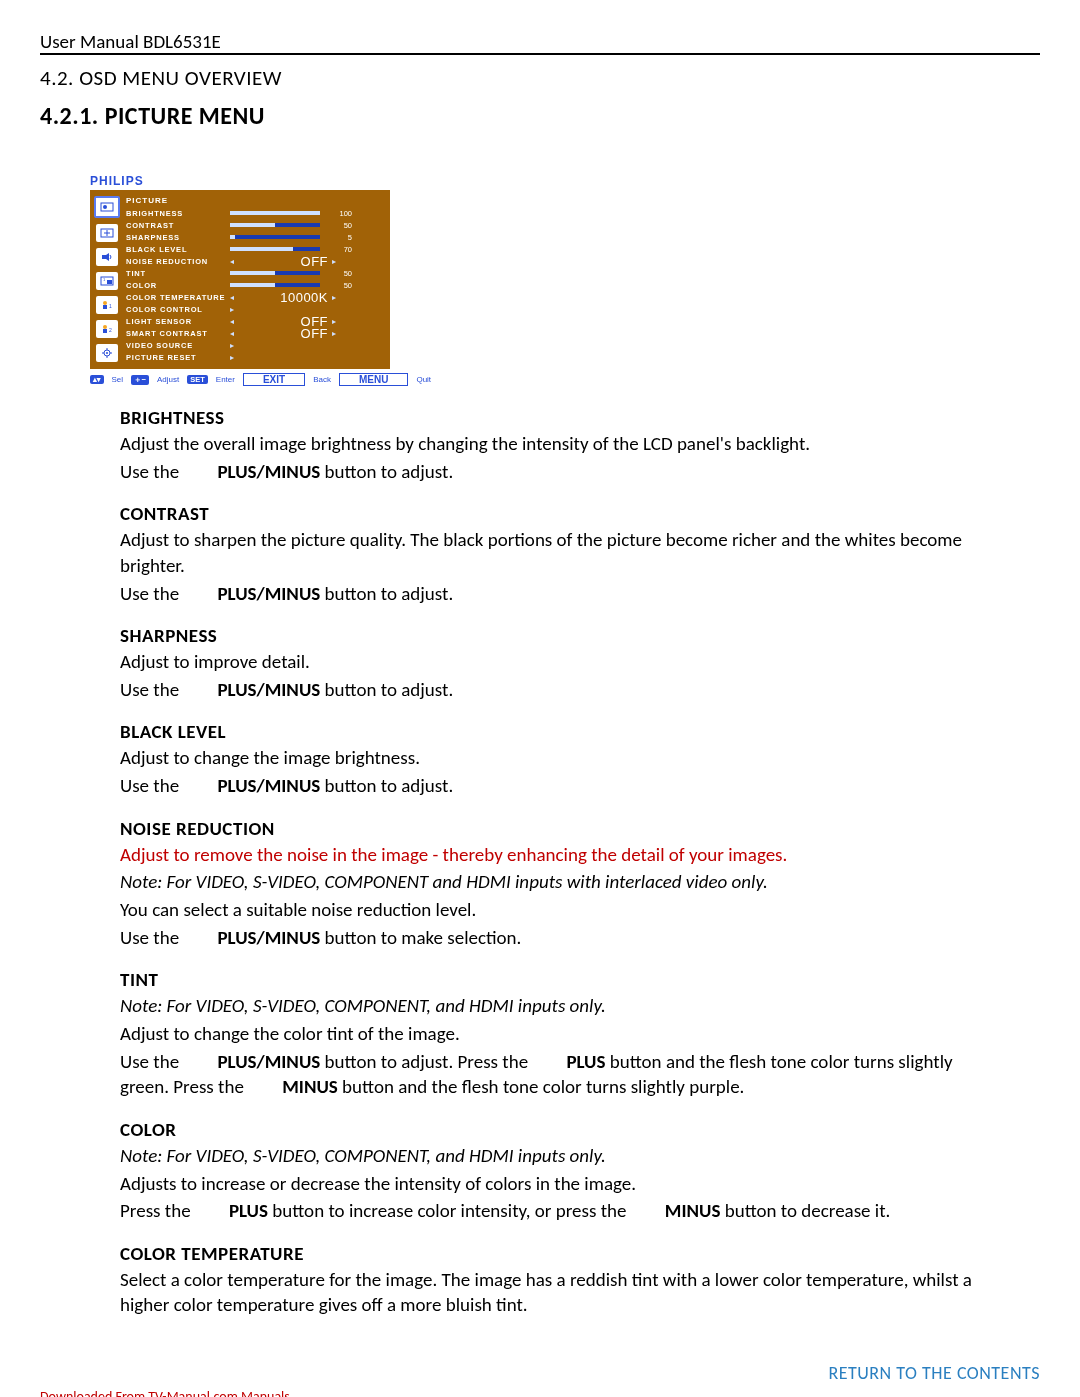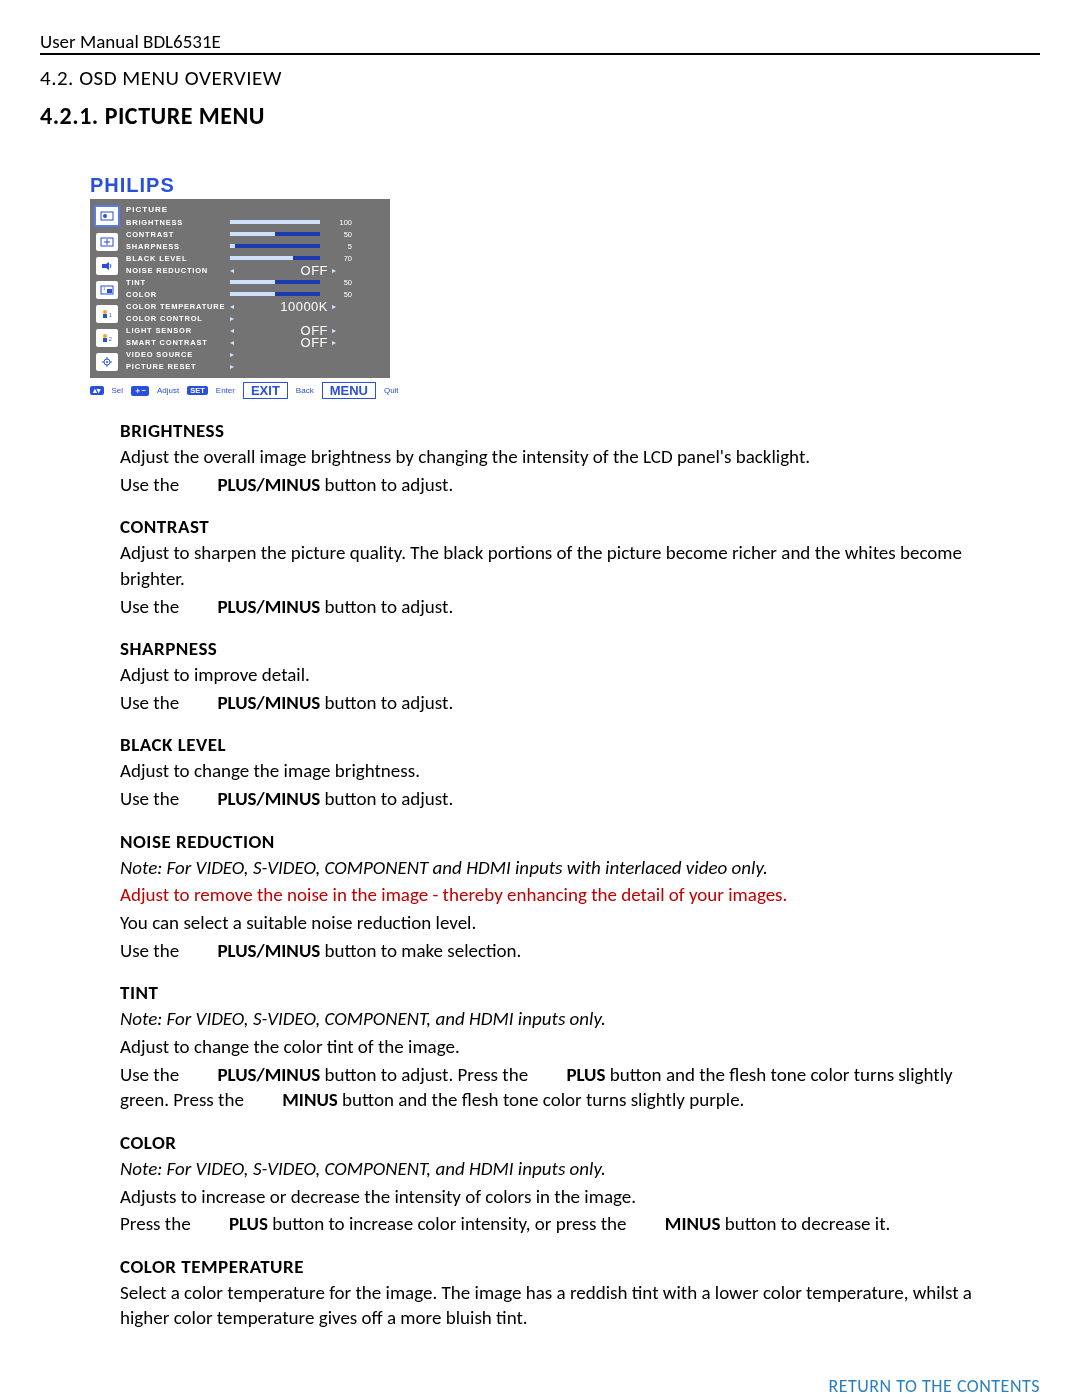--- a/index.html
+++ b/index.html
@@ -33,28 +33,28 @@
     margin-bottom: 8px;
   }
   .osd-wrap {
     margin-left: 50px;
     margin-bottom: 20px;
   }
   .philips-logo {
     font-family: Arial, sans-serif;
     font-weight: bold;
     color: #2a4fd8;
-    font-size: 20px;
+    font-size: 12px;
     letter-spacing: 1px;
     margin-bottom: 2px;
     margin-top: 44px;
   }
   .osd {
     width: 300px;
-    background: #737373;
+    background: #a16207;
     font-family: Arial, sans-serif;
     font-size: 8px;
     color: #fff;
     display: flex;
   }
   .osd-left {
     width: 34px;
     display: flex;
     flex-direction: column;
     align-items: center;
@@ -134,23 +134,23 @@
     background: #2a4fd8;
     color:#fff;
     padding: 0 3px;
     border-radius: 2px;
     font-weight:bold;
     font-size: 7.5px;
   }
   .hint-key-outline {
     border: 1px solid #2a4fd8;
     color:#2a4fd8;
-    padding: 0 7px;
+    padding: 0 19px;
     font-weight:bold;
-    font-size: 13px;
+    font-size: 10px;
   }
   .content {
     margin-left: 80px;
     margin-right: 40px;
   }
   .subhead {
     font-weight: bold;
     letter-spacing: 0.5px;
     font-size: 19px;
     margin-top: 18px;
@@ -367,22 +367,22 @@
 
   <div class="subhead">SHARPNESS</div>
   <div class="para">Adjust to improve detail.</div>
   <div class="para"><span>Use the </span><span class="bold">PLUS/MINUS</span><span> button to adjust.</span></div>
 
   <div class="subhead">BLACK LEVEL</div>
   <div class="para">Adjust to change the image brightness.</div>
   <div class="para"><span>Use the </span><span class="bold">PLUS/MINUS</span><span> button to adjust.</span></div>
 
   <div class="subhead">NOISE REDUCTION</div>
+  <div class="para redtext">Adjust to remove the noise in the image - thereby enhancing the detail of your images.</div>
   <div class="para note">Note: For VIDEO, S-VIDEO, COMPONENT and HDMI inputs with interlaced video only.</div>
-  <div class="para redtext">Adjust to remove the noise in the image - thereby enhancing the detail of your images.</div>
   <div class="para">You can select a suitable noise reduction level.</div>
   <div class="para"><span>Use the </span><span class="bold">PLUS/MINUS</span><span> button to make selection.</span></div>
 
   <div class="subhead">TINT</div>
   <div class="para note">Note: For VIDEO, S-VIDEO, COMPONENT, and HDMI inputs only.</div>
   <div class="para">Adjust to change the color tint of the image.</div>
   <div class="para"><span>Use the </span><span class="bold">PLUS/MINUS</span><span> button to adjust. Press the </span><span class="bold">PLUS</span><span> button and the flesh tone color turns slightly green. Press the </span><span class="bold">MINUS</span><span> button and the flesh tone color turns slightly purple.</span></div>
 
   <div class="subhead">COLOR</div>
   <div class="para note">Note: For VIDEO, S-VIDEO, COMPONENT, and HDMI inputs only.</div>

